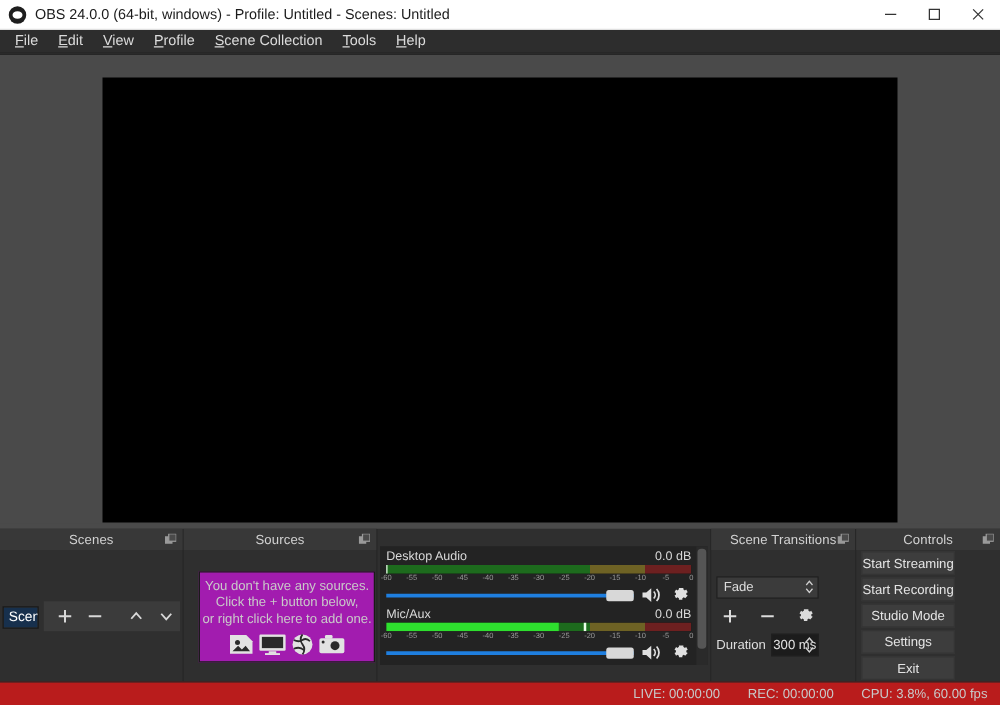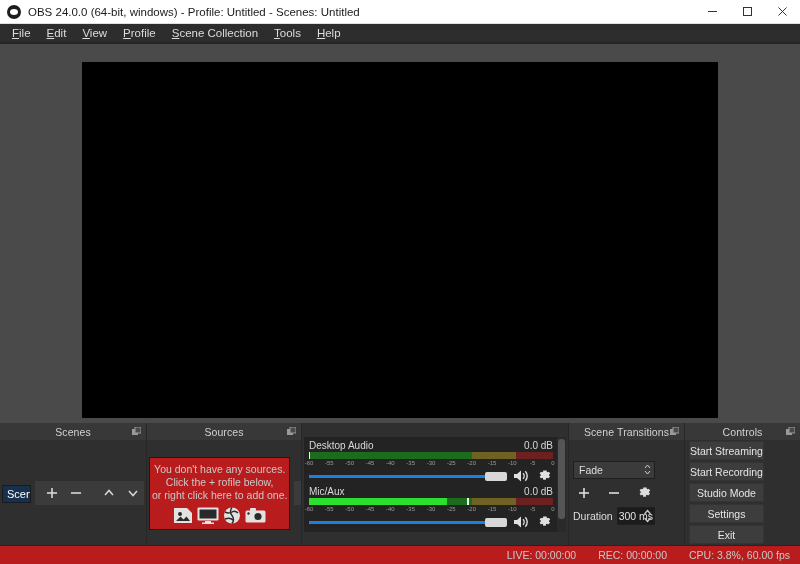--- a/index.html
+++ b/index.html
@@ -85,21 +85,21 @@
   }
   .tbtn {
     width: 22px; height: 20px; display: flex; align-items: center; justify-content: center;
     color: #d8d8d8;
   }
   .tbsep { width: 7px; }
 
   
   .dock-sources { width: 155px; flex: 0 0 155px; }
   .srcbox {
-    flex: 1 1 auto; background: #b91c1c; border: 1px solid #1a1a1a; margin: 2px 2px 0 2px;
+    flex: 1 1 auto; background: #a21caf; border: 1px solid #1a1a1a; margin: 2px 2px 0 12px;
     display: flex; flex-direction: column; align-items: center; justify-content: center;
     padding: 5px 2px;
   }
   .srcbox p { font-size: 10.5px; color: #c9c9c9; line-height: 13px; text-align: center; white-space: nowrap; }
   .srcicons { display: flex; gap: 4px; margin-top: 5px; align-items: center; }
   .srcicons svg { display: block; }
 
   
   .dock-mixer { flex: 1 1 auto; min-width: 0; }
   .mixerbody { flex: 1 1 auto; background: #232323; margin: 2px 2px 2px 2px; display: flex; min-height: 0; }
@@ -246,21 +246,21 @@
       <div class="dockhead">
         <span class="dt">Sources</span>
         <svg class="floaticon" viewBox="0 0 9 9">
             <rect x="0" y="2" width="6" height="6" fill="#9a9a9a"></rect>
             <rect x="3" y="0" width="6" height="6" fill="#4a4a4a" stroke="#9a9a9a" stroke-width="1"></rect>
           </svg>
       </div>
       <div class="dockbody">
         <div class="srcbox">
           <p>You don't have any sources.</p>
-          <p>Click the + rofile below,</p>
+          <p>Click the + button below,</p>
           <p>or right click here to add one.</p>
           <div class="srcicons">
             <svg width="20" height="17" viewBox="0 0 20 17">
                 <path d="M1 1 h13 l5 5 v10 h-18 z" fill="#e2e2e2"></path>
                 <circle cx="7" cy="7" r="2" fill="#2a2a2a"></circle>
                 <path d="M3 14 l4.5-4.5 3 3 3-3 3.5 4.5 z" fill="#2a2a2a"></path>
               </svg>
             <svg width="22" height="17" viewBox="0 0 22 17">
                 <rect x="0.5" y="0.5" width="21" height="13" rx="1" fill="#e2e2e2"></rect>
                 <rect x="2.5" y="2.5" width="17" height="9" fill="#2a2a2a"></rect>

